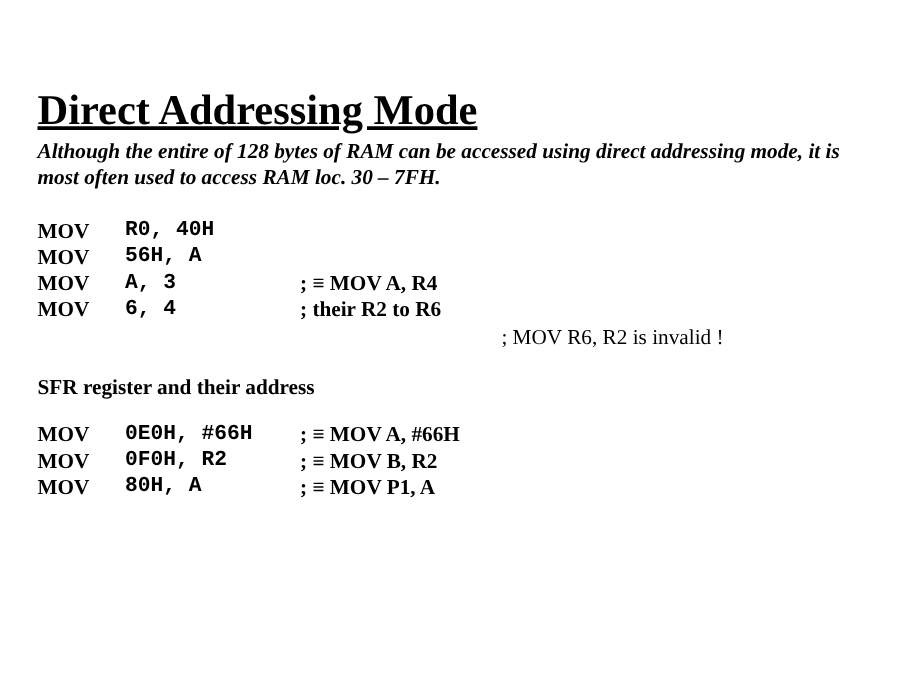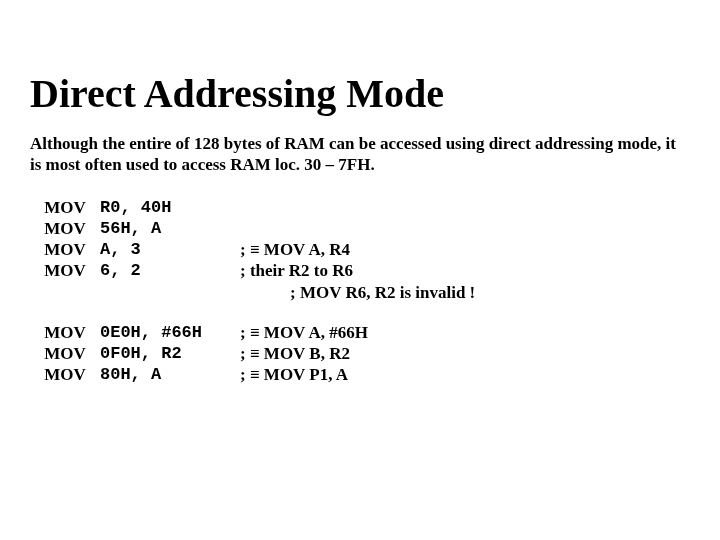--- a/index.html
+++ b/index.html
@@ -8,48 +8,51 @@
     width: 720px;
     height: 540px;
     background: #fff;
     font-family: "Times New Roman", Times, serif;
     color: #000;
   }
   .slide {
     padding: 30px 30px 0 30px;
   }
   .title {
-    font-size: 40px;
+    font-size: 34px;
     font-weight: bold;
-    margin: 40px 0 16px 0;
+    text-decoration: underline;
+    margin: 40px 0 2px 0;
   }
   .intro {
     font-size: 17px;
     font-weight: bold;
     line-height: 1.25;
     margin-bottom: 22px;
+    font-style: italic;
   }
   .tbl {
     border-collapse: collapse;
     font-size: 17px;
     font-weight: bold;
   }
   .tbl td {
     padding: 0 0 1px 0;
     vertical-align: top;
   }
-  .col1 { width: 70px; text-align: center; }
+  .col1 { width: 70px; }
   .col2 { width: 140px; font-family: Liberation Mono, monospace; }
   .col3 { }
   .invalid-note {
     font-size: 17px;
-    font-weight: bold;
+    font-weight: normal;
     padding-left: 260px;
     margin-top: 1px;
     margin-bottom: 20px;
+    text-align: center;
   }
   .subhead {
     font-size: 17px;
     font-weight: bold;
     margin: 0 0 18px 0;
   }
 </style>
 </head>
 <body>
 
@@ -71,28 +74,29 @@
       <td class="col2">56H, A</td>
       <td class="col3"></td>
     </tr>
     <tr>
       <td class="col1">MOV</td>
       <td class="col2">A, 3</td>
       <td class="col3">; ≡ MOV A, R4</td>
     </tr>
     <tr>
       <td class="col1">MOV</td>
-      <td class="col2">6, 2</td>
+      <td class="col2">6, 4</td>
       <td class="col3">; their R2 to R6</td>
     </tr>
   </tbody>
     </table>
 
   <div class="invalid-note">; MOV  R6, R2 is invalid !</div>
 
+  <div class="subhead">SFR register and their address</div>
 
   <table class="tbl">
     <tbody>
         <tr>
       <td class="col1">MOV</td>
       <td class="col2">0E0H, #66H</td>
       <td class="col3">; ≡ MOV A, #66H</td>
     </tr>
     <tr>
       <td class="col1">MOV</td>

